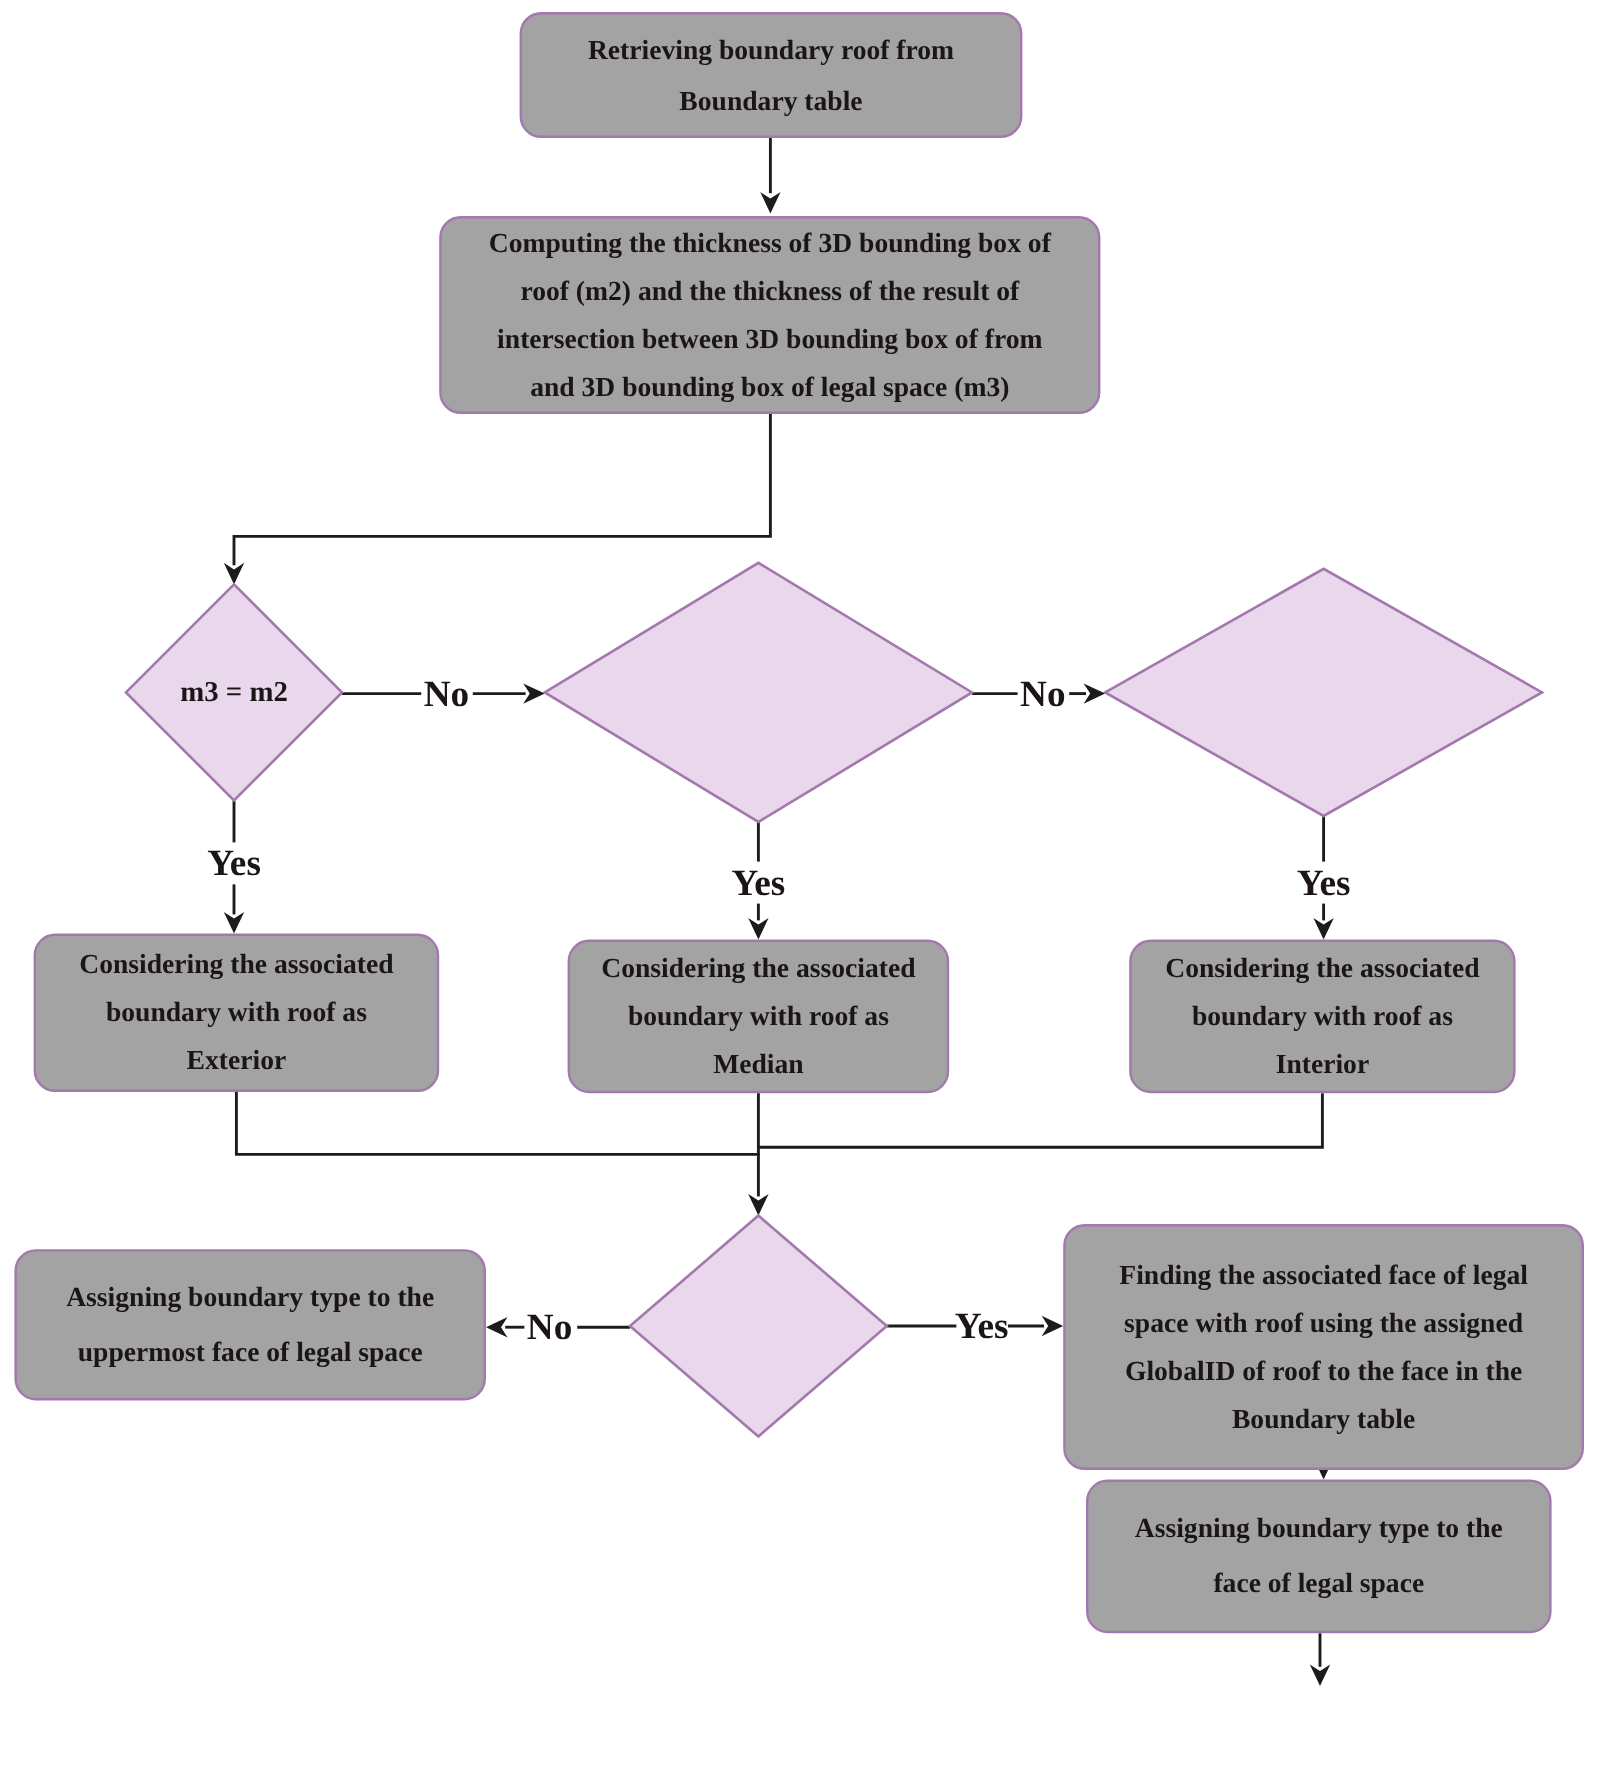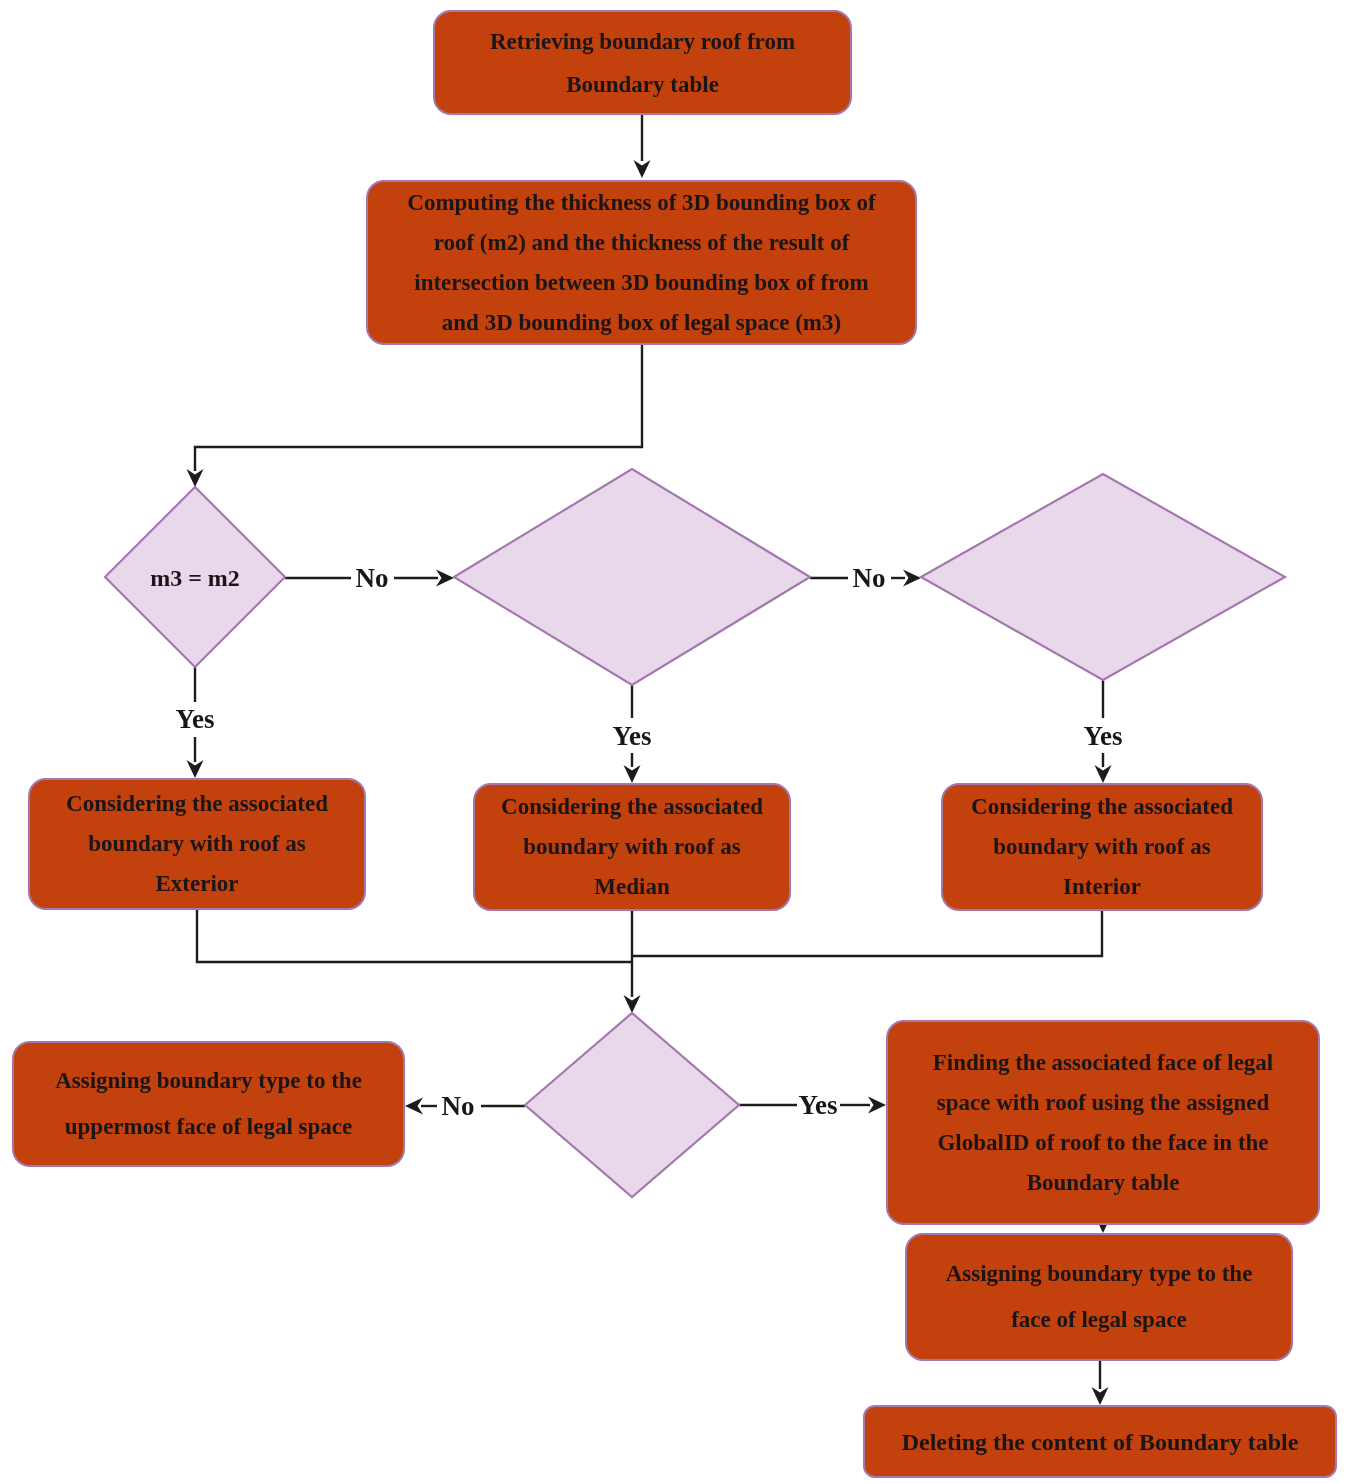--- a/index.html
+++ b/index.html
@@ -10,39 +10,39 @@
     font-family:"Liberation Serif","DejaVu Serif",serif;
     color:#1b1518;
     overflow:hidden;
   }
   svg.layer{position:absolute;left:0;top:0;z-index:1;}
   .ln{stroke:#1c1c1c;stroke-width:2.4;fill:none;}
   .ah{fill:#1c1c1c;stroke:none;}
   .diamond{fill:#e9d8ec;stroke:#a478ae;stroke-width:2.2;}
   .node{
     position:absolute;z-index:2;
-    background:#c2410c;
+    background:#a3a3a3;
     border:2.5px solid #a478ae;
     border-radius:18px;
     display:flex;align-items:center;justify-content:center;
     text-align:center;font-weight:bold;font-size:23px;
     box-sizing:border-box;
   }
   .node .lbl{white-space:pre-line;display:block;width:100%;}
   .dlabel{
     position:absolute;z-index:3;
     transform:translate(-50%,-50%);
     display:flex;align-items:center;justify-content:center;
     text-align:center;font-weight:bold;font-size:24px;
     white-space:pre-line;
   }
   .elabel{
     position:absolute;z-index:3;
     transform:translate(-50%,-50%);
-    font-weight:bold;font-size:27px;
+    font-weight:bold;font-size:31px;
     text-align:center;
   }
 </style>
 </head>
 <body>
 
 <div class="canvas">
 
   <svg class="layer" width="1349" height="1483" viewBox="0 0 1349 1483">
 
@@ -165,23 +165,20 @@
 space with roof using the assigned
 GlobalID of roof to the face in the
 Boundary table</span>
   </div>
 
   <div class="node" style="left:905px;top:1233px;width:388px;height:128px;line-height:46px;">
     <span class="lbl">Assigning boundary type to the
 face of legal space</span>
   </div>
 
-  <div class="node" style="left:863px;top:1405px;width:474px;height:73px;line-height:30px;border-radius:12px;font-size:24px;">
-    <span class="lbl">Deleting the content of Boundary table</span>
-  </div>
 
   <div class="dlabel" style="left:195px;top:578px;width:170px;">m3 = m2</div>
 
 
 
 
   <div class="elabel" style="left:372px;top:578px;">No</div>
 
   <div class="elabel" style="left:869px;top:578px;">No</div>
 

